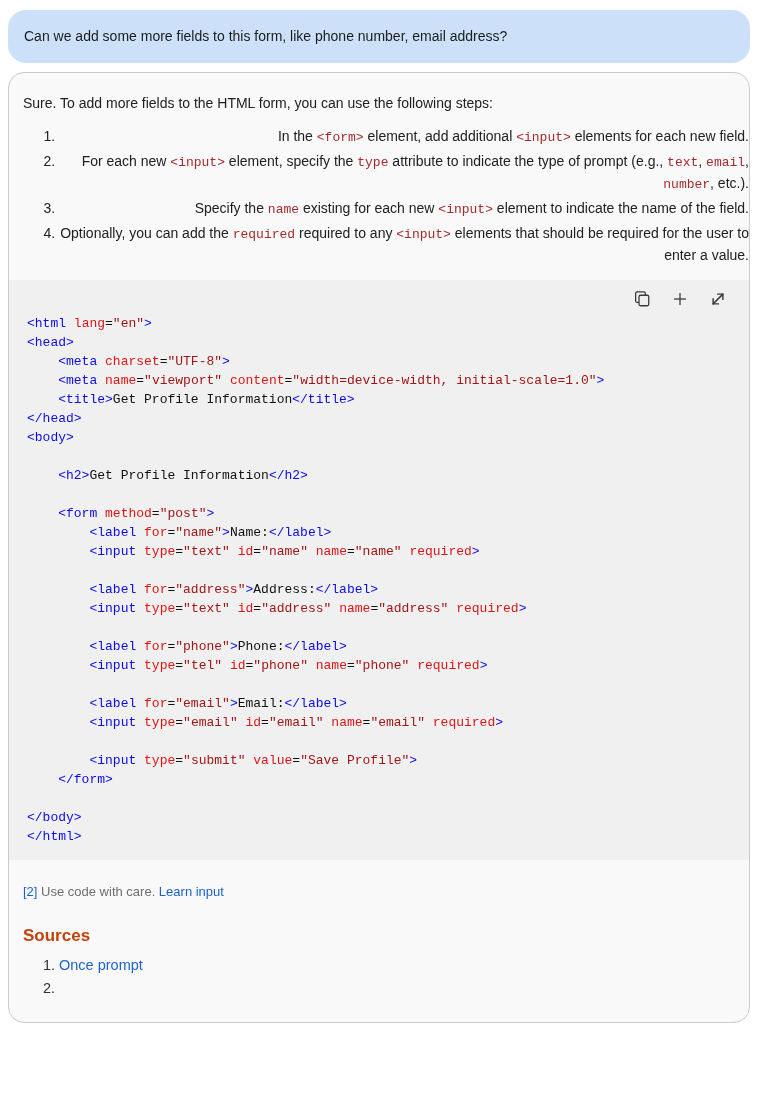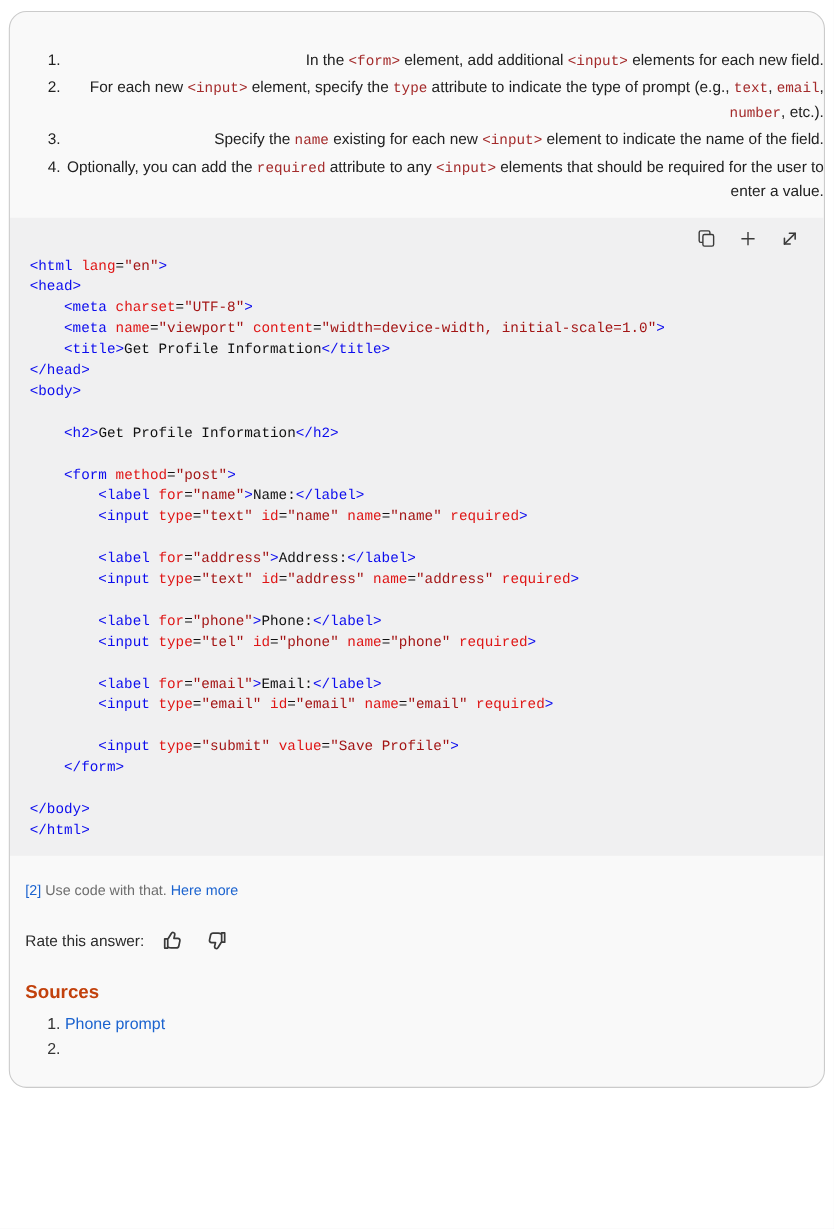--- a/index.html
+++ b/index.html
@@ -83,29 +83,33 @@
     margin:8px 0 0 0;padding-left:50px;font-size:14.5px;color:#333;
   }
   ol.sources-list li{line-height:23px;}
   ol.sources-list a{color:var(--link-blue);text-decoration:none;}
 </style>
 </head>
 <body>
 
 <div class="page">
 
+  <div class="bubble">
+    <span>Can we add some more fields to this form, like phone number, email address?</span>
+  </div>
 
   <div class="card">
 
+    <p class="pad">Sure. To add more fields to the HTML form, you can use the following steps:</p>
 
     <ol class="steps" id="steps-list">
         <li><span>In the </span><span class="inline-code">&lt;form&gt;</span><span> element, add additional </span><span class="inline-code">&lt;input&gt;</span><span> elements for each new field.</span></li>
         <li><span>For each new </span><span class="inline-code">&lt;input&gt;</span><span> element, specify the </span><span class="inline-code">type</span><span> attribute to indicate the type of prompt (e.g., </span><span class="inline-code">text</span><span>, </span><span class="inline-code">email</span><span>, </span><span class="inline-code">number</span><span>, etc.).</span></li>
         <li><span>Specify the </span><span class="inline-code">name</span><span> existing for each new </span><span class="inline-code">&lt;input&gt;</span><span> element to indicate the name of the field.</span></li>
-        <li><span>Optionally, you can add the </span><span class="inline-code">required</span><span> attribute to any </span><span class="inline-code">&lt;input&gt;</span><span> elements that should be required for the user to enter a value.</span></li>
+        <li><span>Optionally, you can add the </span><span class="inline-code">required</span><span> required to any </span><span class="inline-code">&lt;input&gt;</span><span> elements that should be required for the user to enter a value.</span></li>
       </ol>
 
 
     <div class="codeblock">
       <div class="code-toolbar">
         <button class="icon-btn" title="">
           <span>
             <svg width="18" height="18" viewBox="0 0 24 24" fill="none" stroke="currentColor" stroke-width="1.7">
               <rect x="3.5" y="2.5" width="13" height="14" rx="2"></rect>
               <rect x="8" y="7" width="13" height="14" rx="2" fill="#f0f0f1"></rect>
@@ -127,46 +131,25 @@
               <polyline points="11.5,5.5 18.5,5.5 18.5,12.5" fill="none"></polyline>
               <polyline points="5.5,11.5 5.5,18.5 12.5,18.5" fill="none"></polyline>
             </svg>
           </span>
         </button>
       </div>
       <pre class="code" id="code-lines"><div class="code-line"><span class="tk-g">&lt;html</span><span class="tk-p"> </span><span class="tk-a">lang</span><span class="tk-p">=</span><span class="tk-v">"en"</span><span class="tk-g">&gt;</span></div><div class="code-line"><span class="tk-g">&lt;head&gt;</span></div><div class="code-line"><span class="tk-p">    </span><span class="tk-g">&lt;meta</span><span class="tk-p"> </span><span class="tk-a">charset</span><span class="tk-p">=</span><span class="tk-v">"UTF-8"</span><span class="tk-g">&gt;</span></div><div class="code-line"><span class="tk-p">    </span><span class="tk-g">&lt;meta</span><span class="tk-p"> </span><span class="tk-a">name</span><span class="tk-p">=</span><span class="tk-v">"viewport"</span><span class="tk-p"> </span><span class="tk-a">content</span><span class="tk-p">=</span><span class="tk-v">"width=device-width, initial-scale=1.0"</span><span class="tk-g">&gt;</span></div><div class="code-line"><span class="tk-p">    </span><span class="tk-g">&lt;title&gt;</span><span class="tk-p">Get Profile Information</span><span class="tk-g">&lt;/title&gt;</span></div><div class="code-line"><span class="tk-g">&lt;/head&gt;</span></div><div class="code-line"><span class="tk-g">&lt;body&gt;</span></div><div class="code-line"></div><div class="code-line"><span class="tk-p">    </span><span class="tk-g">&lt;h2&gt;</span><span class="tk-p">Get Profile Information</span><span class="tk-g">&lt;/h2&gt;</span></div><div class="code-line"></div><div class="code-line"><span class="tk-p">    </span><span class="tk-g">&lt;form</span><span class="tk-p"> </span><span class="tk-a">method</span><span class="tk-p">=</span><span class="tk-v">"post"</span><span class="tk-g">&gt;</span></div><div class="code-line"><span class="tk-p">        </span><span class="tk-g">&lt;label</span><span class="tk-p"> </span><span class="tk-a">for</span><span class="tk-p">=</span><span class="tk-v">"name"</span><span class="tk-g">&gt;</span><span class="tk-p">Name:</span><span class="tk-g">&lt;/label&gt;</span></div><div class="code-line"><span class="tk-p">        </span><span class="tk-g">&lt;input</span><span class="tk-p"> </span><span class="tk-a">type</span><span class="tk-p">=</span><span class="tk-v">"text"</span><span class="tk-p"> </span><span class="tk-a">id</span><span class="tk-p">=</span><span class="tk-v">"name"</span><span class="tk-p"> </span><span class="tk-a">name</span><span class="tk-p">=</span><span class="tk-v">"name"</span><span class="tk-p"> </span><span class="tk-a">required</span><span class="tk-g">&gt;</span></div><div class="code-line"></div><div class="code-line"><span class="tk-p">        </span><span class="tk-g">&lt;label</span><span class="tk-p"> </span><span class="tk-a">for</span><span class="tk-p">=</span><span class="tk-v">"address"</span><span class="tk-g">&gt;</span><span class="tk-p">Address:</span><span class="tk-g">&lt;/label&gt;</span></div><div class="code-line"><span class="tk-p">        </span><span class="tk-g">&lt;input</span><span class="tk-p"> </span><span class="tk-a">type</span><span class="tk-p">=</span><span class="tk-v">"text"</span><span class="tk-p"> </span><span class="tk-a">id</span><span class="tk-p">=</span><span class="tk-v">"address"</span><span class="tk-p"> </span><span class="tk-a">name</span><span class="tk-p">=</span><span class="tk-v">"address"</span><span class="tk-p"> </span><span class="tk-a">required</span><span class="tk-g">&gt;</span></div><div class="code-line"></div><div class="code-line"><span class="tk-p">        </span><span class="tk-g">&lt;label</span><span class="tk-p"> </span><span class="tk-a">for</span><span class="tk-p">=</span><span class="tk-v">"phone"</span><span class="tk-g">&gt;</span><span class="tk-p">Phone:</span><span class="tk-g">&lt;/label&gt;</span></div><div class="code-line"><span class="tk-p">        </span><span class="tk-g">&lt;input</span><span class="tk-p"> </span><span class="tk-a">type</span><span class="tk-p">=</span><span class="tk-v">"tel"</span><span class="tk-p"> </span><span class="tk-a">id</span><span class="tk-p">=</span><span class="tk-v">"phone"</span><span class="tk-p"> </span><span class="tk-a">name</span><span class="tk-p">=</span><span class="tk-v">"phone"</span><span class="tk-p"> </span><span class="tk-a">required</span><span class="tk-g">&gt;</span></div><div class="code-line"></div><div class="code-line"><span class="tk-p">        </span><span class="tk-g">&lt;label</span><span class="tk-p"> </span><span class="tk-a">for</span><span class="tk-p">=</span><span class="tk-v">"email"</span><span class="tk-g">&gt;</span><span class="tk-p">Email:</span><span class="tk-g">&lt;/label&gt;</span></div><div class="code-line"><span class="tk-p">        </span><span class="tk-g">&lt;input</span><span class="tk-p"> </span><span class="tk-a">type</span><span class="tk-p">=</span><span class="tk-v">"email"</span><span class="tk-p"> </span><span class="tk-a">id</span><span class="tk-p">=</span><span class="tk-v">"email"</span><span class="tk-p"> </span><span class="tk-a">name</span><span class="tk-p">=</span><span class="tk-v">"email"</span><span class="tk-p"> </span><span class="tk-a">required</span><span class="tk-g">&gt;</span></div><div class="code-line"></div><div class="code-line"><span class="tk-p">        </span><span class="tk-g">&lt;input</span><span class="tk-p"> </span><span class="tk-a">type</span><span class="tk-p">=</span><span class="tk-v">"submit"</span><span class="tk-p"> </span><span class="tk-a">value</span><span class="tk-p">=</span><span class="tk-v">"Save Profile"</span><span class="tk-g">&gt;</span></div><div class="code-line"><span class="tk-p">    </span><span class="tk-g">&lt;/form&gt;</span></div><div class="code-line"></div><div class="code-line"><span class="tk-g">&lt;/body&gt;</span></div><div class="code-line"><span class="tk-g">&lt;/html&gt;</span></div></pre>
     </div>
 
     <div class="caution pad">
-      <span class="ref">[2]</span><span> Use code with that. </span><a href="#">Here more</a>
+      <span class="ref">[2]</span><span> Use code with care. </span><a href="#">Learn input</a>
     </div>
 
 
-    <div class="rate-row pad">
-      <span>Rate this answer:</span>
-      <button class="icon-btn thumb" title="">
-        <span>
-          <svg width="22" height="22" viewBox="0 0 24 24" fill="none" stroke="currentColor" stroke-width="1.7" stroke-linejoin="round">
-            <path d="M3 10.3 h3 v9.2 h-3 z"></path>
-            <path d="M6.3 18.4 c.9.6 2 1 3.1 1 h5.1 c1.2 0 2.2-.85 2.45-2 l1.1-5 c.3-1.3-.7-2.55-2.05-2.55 h-3.9 l.85-3.5 c.25-1.05-.4-2.1-1.45-2.3 -.8-.15-1.6.25-1.95 1 l-3.2 5.25"></path>
-          </svg>
-        </span>
-      </button>
-      <button class="icon-btn thumb" title="">
-        <span>
-          <svg width="22" height="22" viewBox="0 0 24 24" fill="none" stroke="currentColor" stroke-width="1.7" stroke-linejoin="round">
-            <g transform="rotate(180 12 12)">
-              <path d="M3 10.3 h3 v9.2 h-3 z"></path>
-              <path d="M6.3 18.4 c.9.6 2 1 3.1 1 h5.1 c1.2 0 2.2-.85 2.45-2 l1.1-5 c.3-1.3-.7-2.55-2.05-2.55 h-3.9 l.85-3.5 c.25-1.05-.4-2.1-1.45-2.3 -.8-.15-1.6.25-1.95 1 l-3.2 5.25"></path>
-            </g>
-          </svg>
-        </span>
-      </button>
-    </div>
 
     <h3 class="sources pad">Sources</h3>
     <ol class="sources-list" id="sources-list">
-        <li><a href="#">Phone prompt</a></li>
+        <li><a href="#">Once prompt</a></li>
         <li></li>
       </ol>
 
   </div>
 </div>
 
 </body></html>

